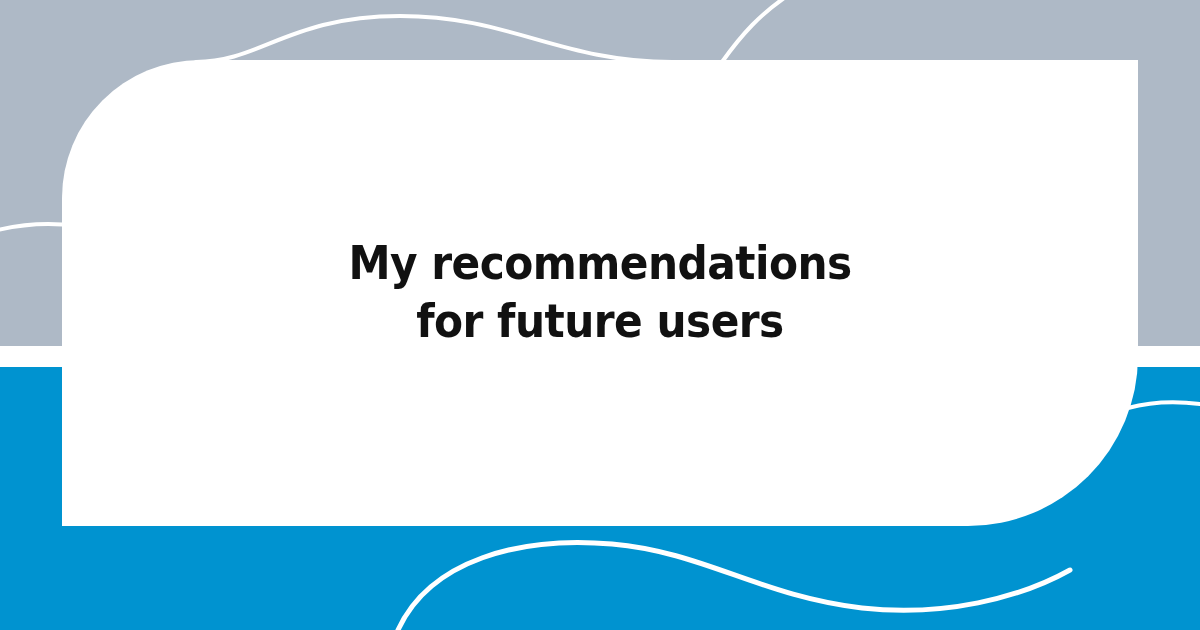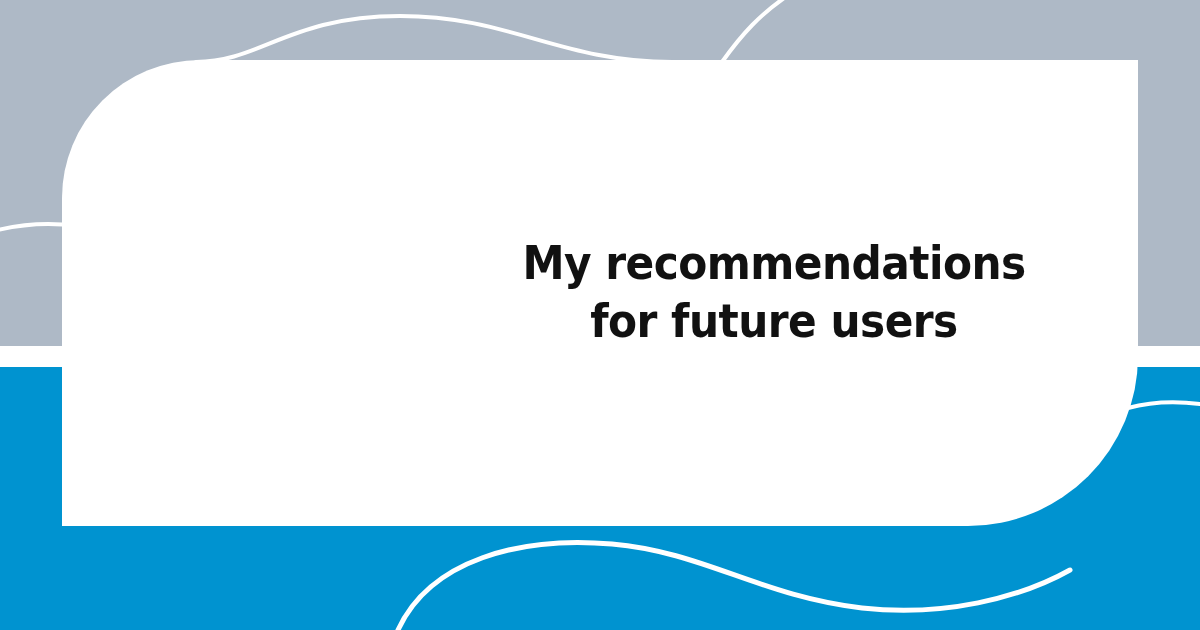--- a/index.html
+++ b/index.html
@@ -70,22 +70,22 @@
 
   
   .headline-wrap {
     position:absolute;
     left:62px;
     top:60px;
     width:1076px;
     height:466px;
     display:flex;
     align-items:center;
-    justify-content:flex-end;
-    padding:0 64px;
+    justify-content:center;
+    padding:0 112px;
   }
 
   .headline {
     font-family:"DejaVu Sans", sans-serif;
     font-weight:700;
     font-size:46px;
     line-height:1.26;
     letter-spacing:-0.6px;
     color:#111111;
     text-align:center;

